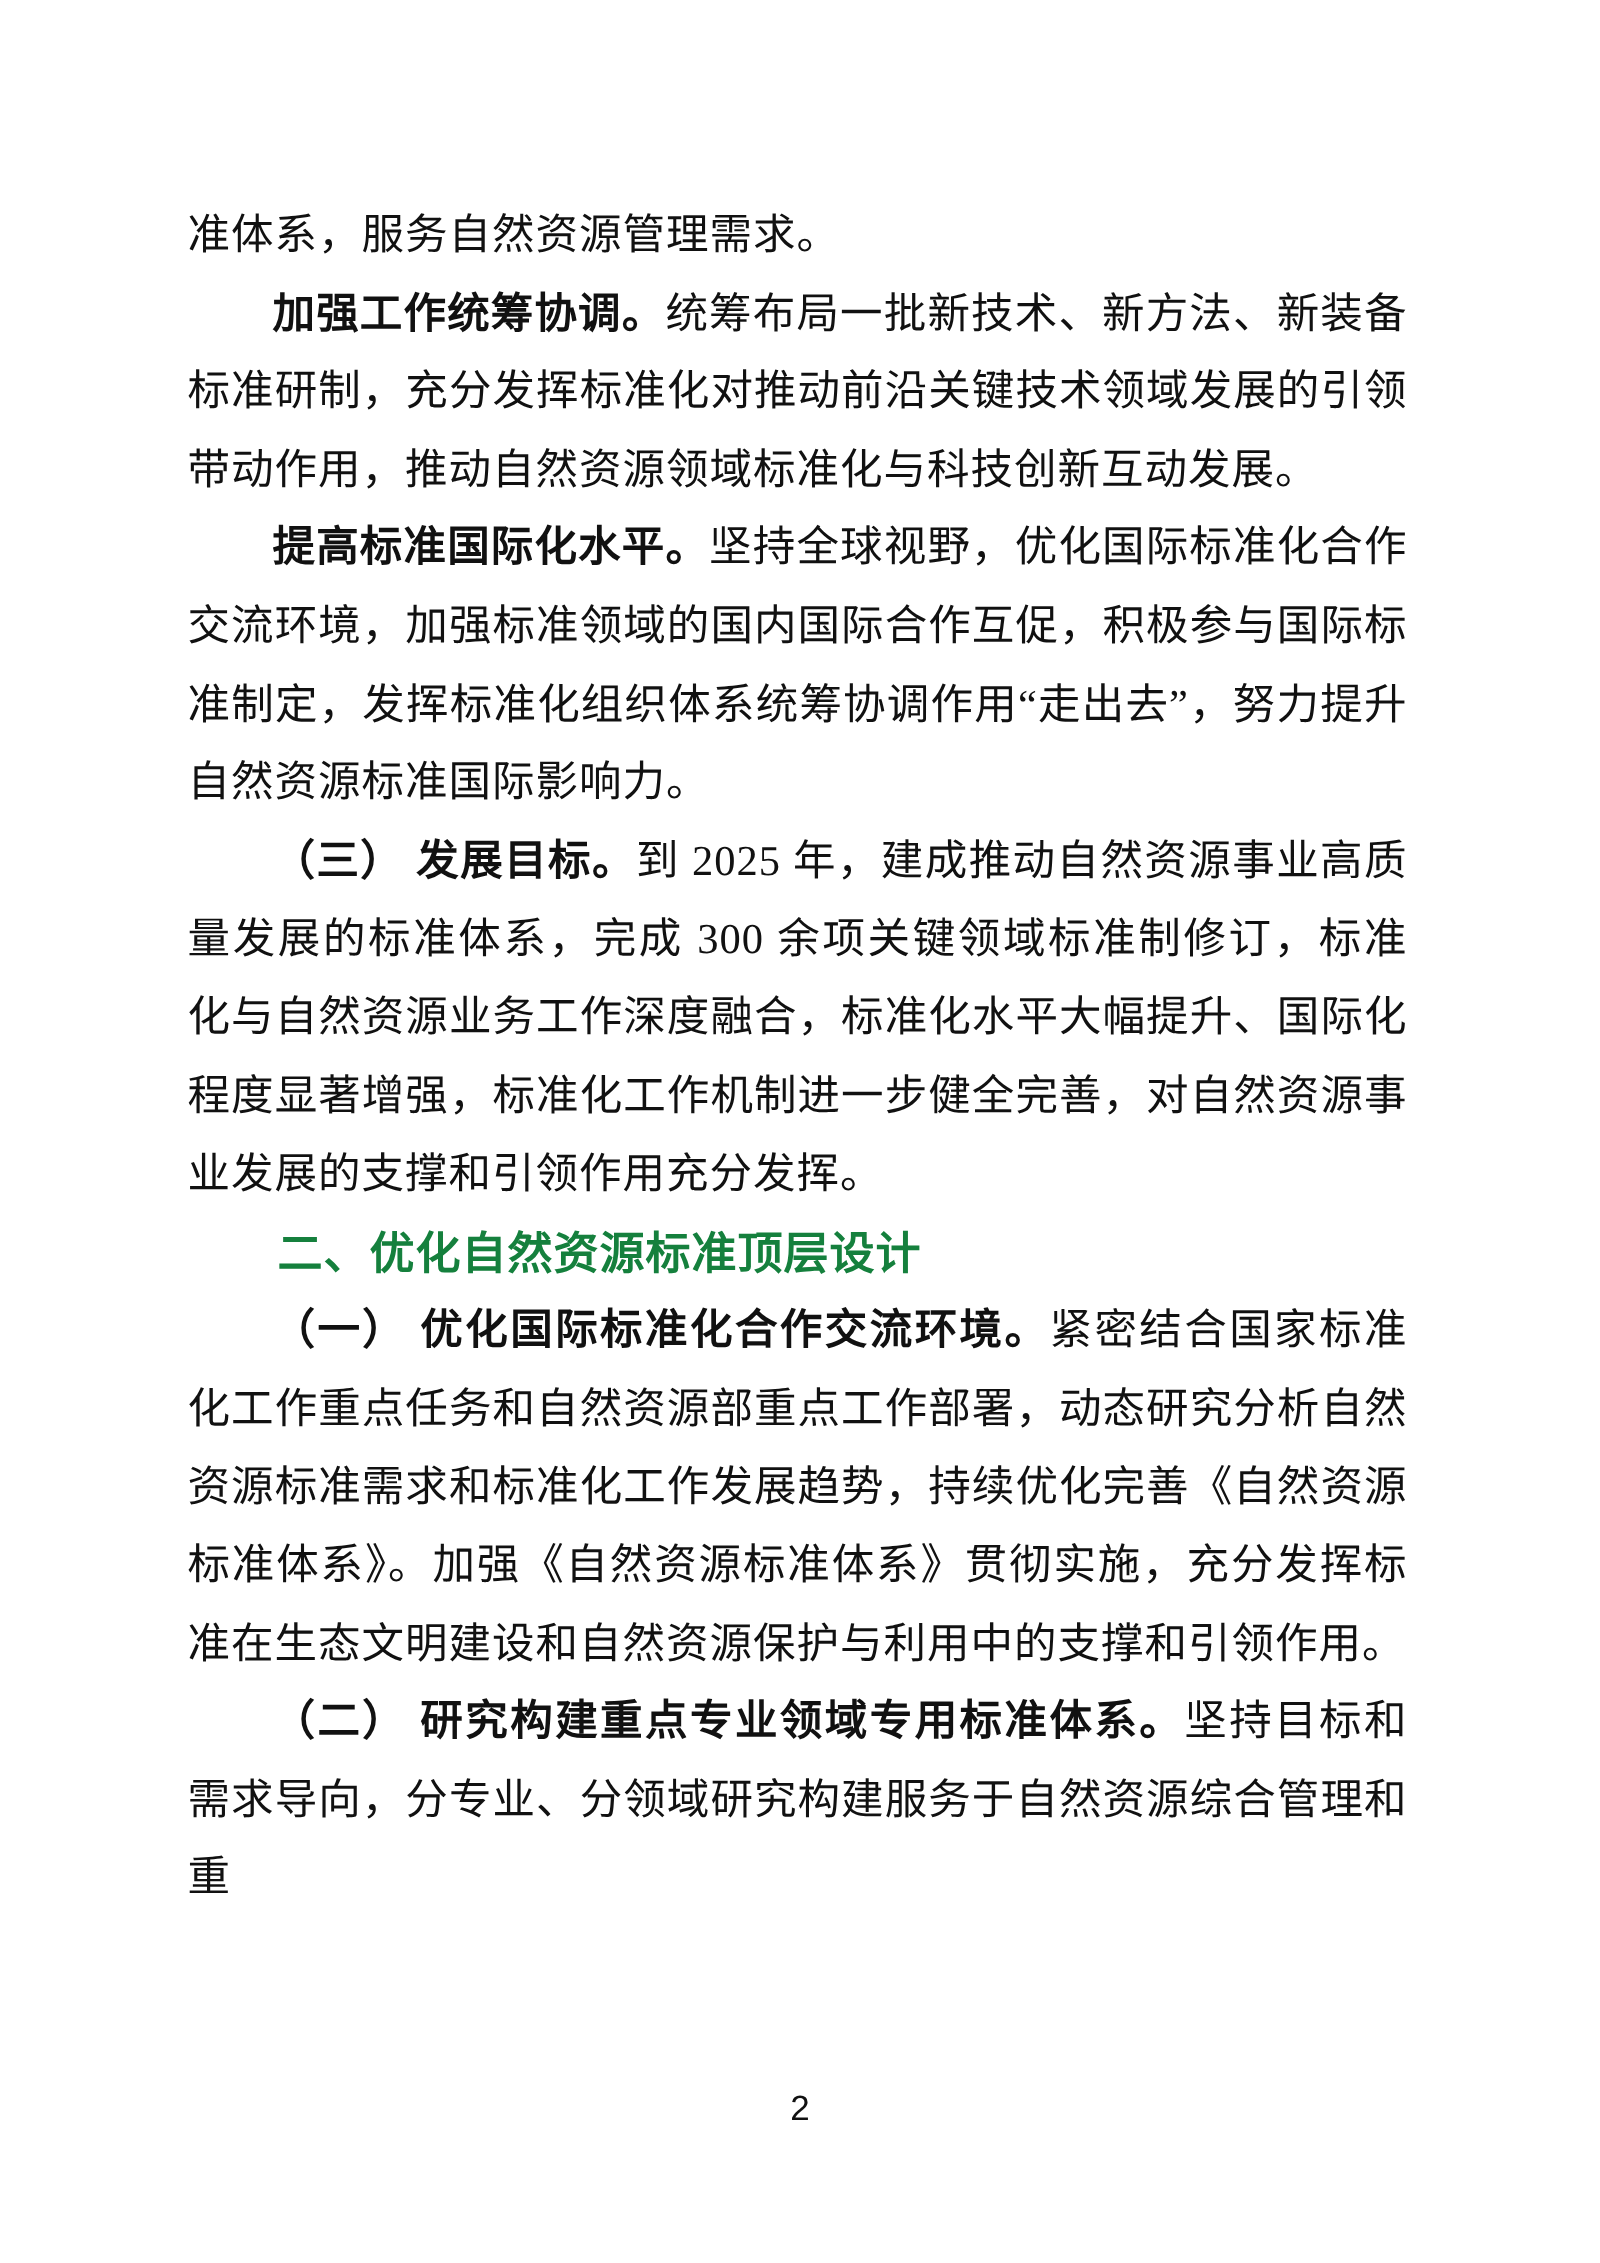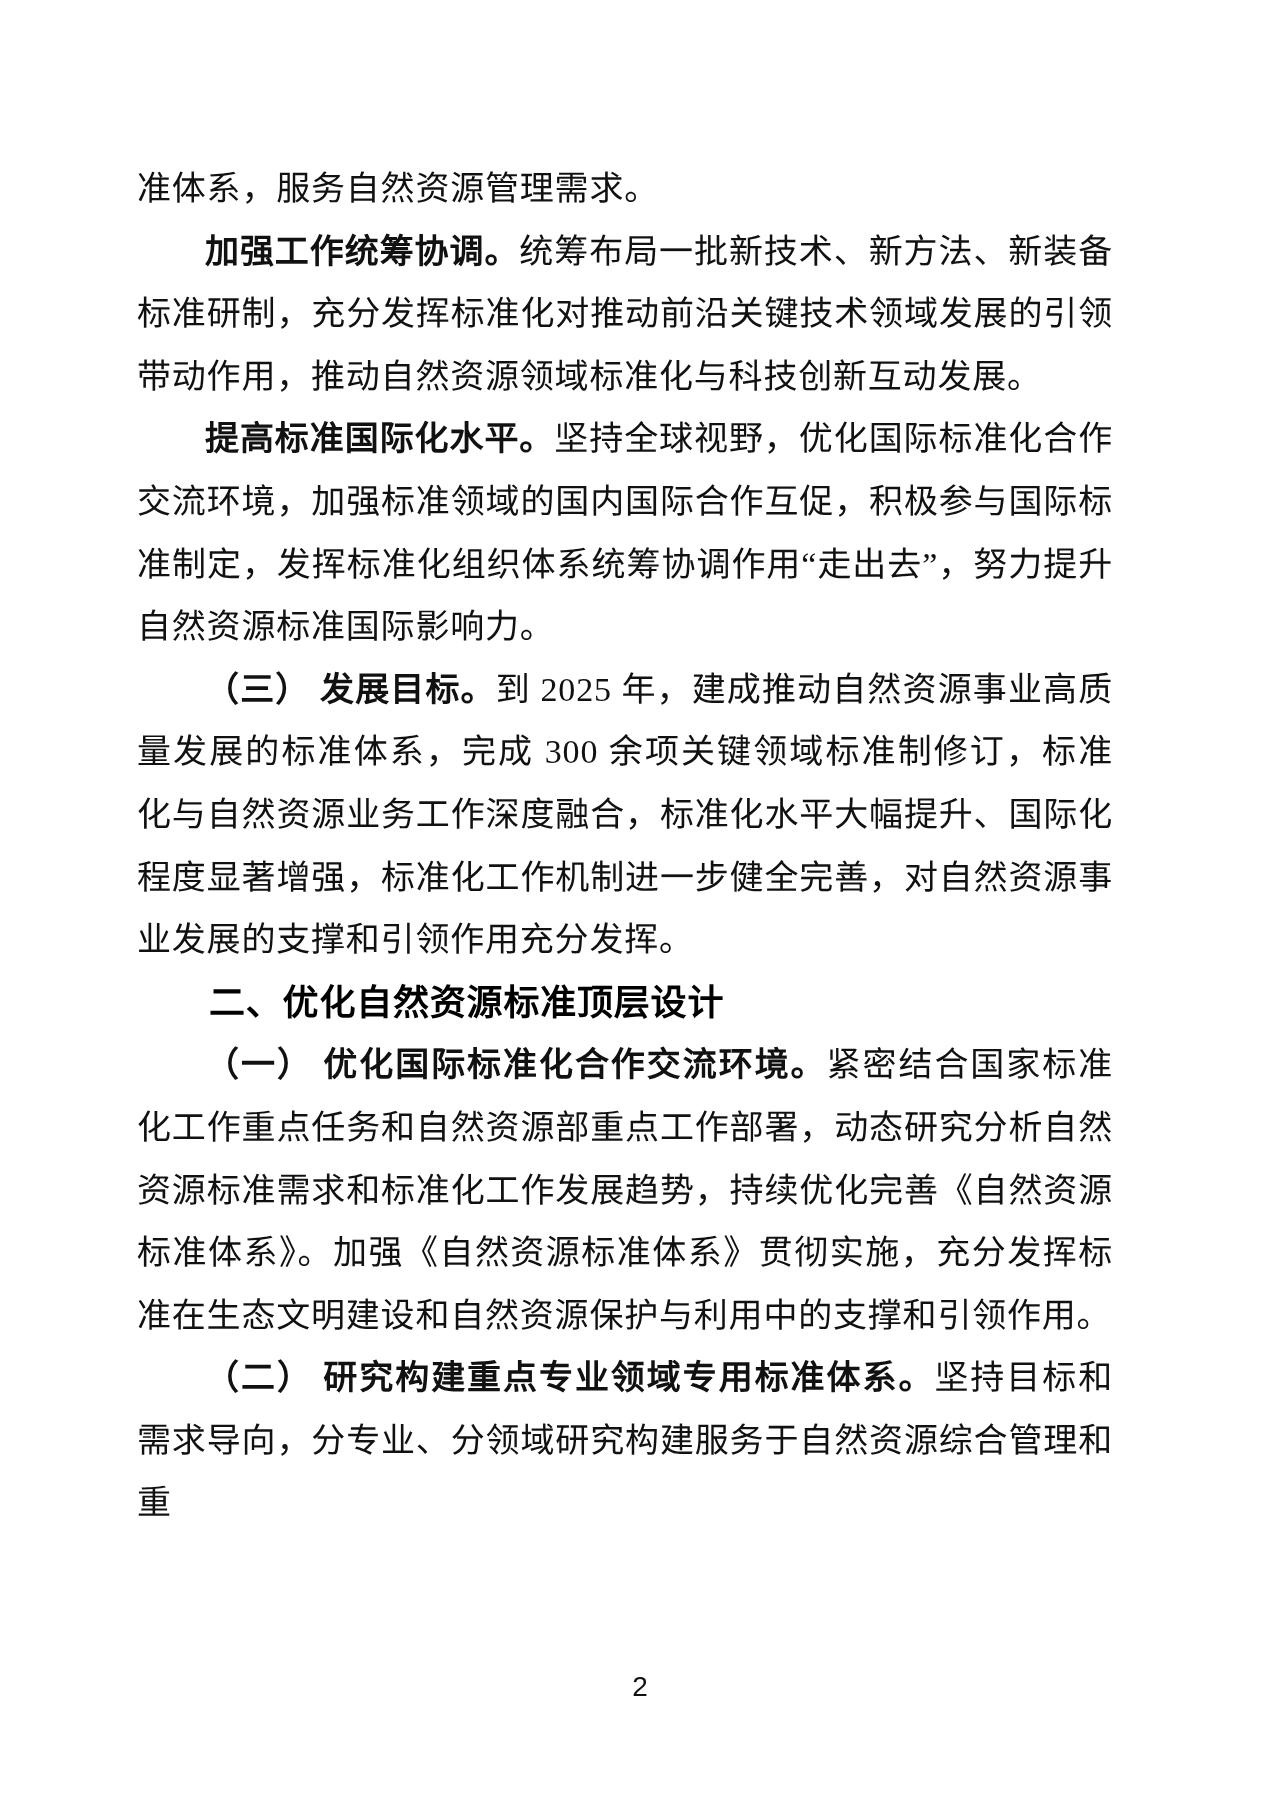--- a/index.html
+++ b/index.html
@@ -11,21 +11,21 @@
     position: relative;
     width: 1280px;
     height: 1810px;
     background: #ffffff;
     color: #111111;
     overflow: hidden;
     font-family: "Liberation Serif", "DejaVu Serif", serif;
   }
   .content {
     position: absolute;
-    left: 137px;
+    left: 150px;
     top: 158px;
     width: 976px;
   }
   p.para {
     margin: 0;
     font-size: 34px;
     line-height: 62.6px;
     letter-spacing: 0.8px;
     text-align: justify;
     text-indent: 2em;
@@ -39,21 +39,21 @@
     font-weight: bold;
   }
   h2.section-heading {
     margin: 0;
     font-size: 36px;
     line-height: 62.6px;
     letter-spacing: 0.8px;
     font-weight: bold;
     text-indent: 2em;
     font-family: "Liberation Sans", "DejaVu Sans", sans-serif;
-    color: #000000;
+    color: #15803d;
   }
   .page-number {
     position: absolute;
     left: 0;
     top: 1670px;
     width: 100%;
     text-align: center;
     font-size: 28px;
     line-height: 34px;
     font-family: "Liberation Sans", "DejaVu Sans", sans-serif;

